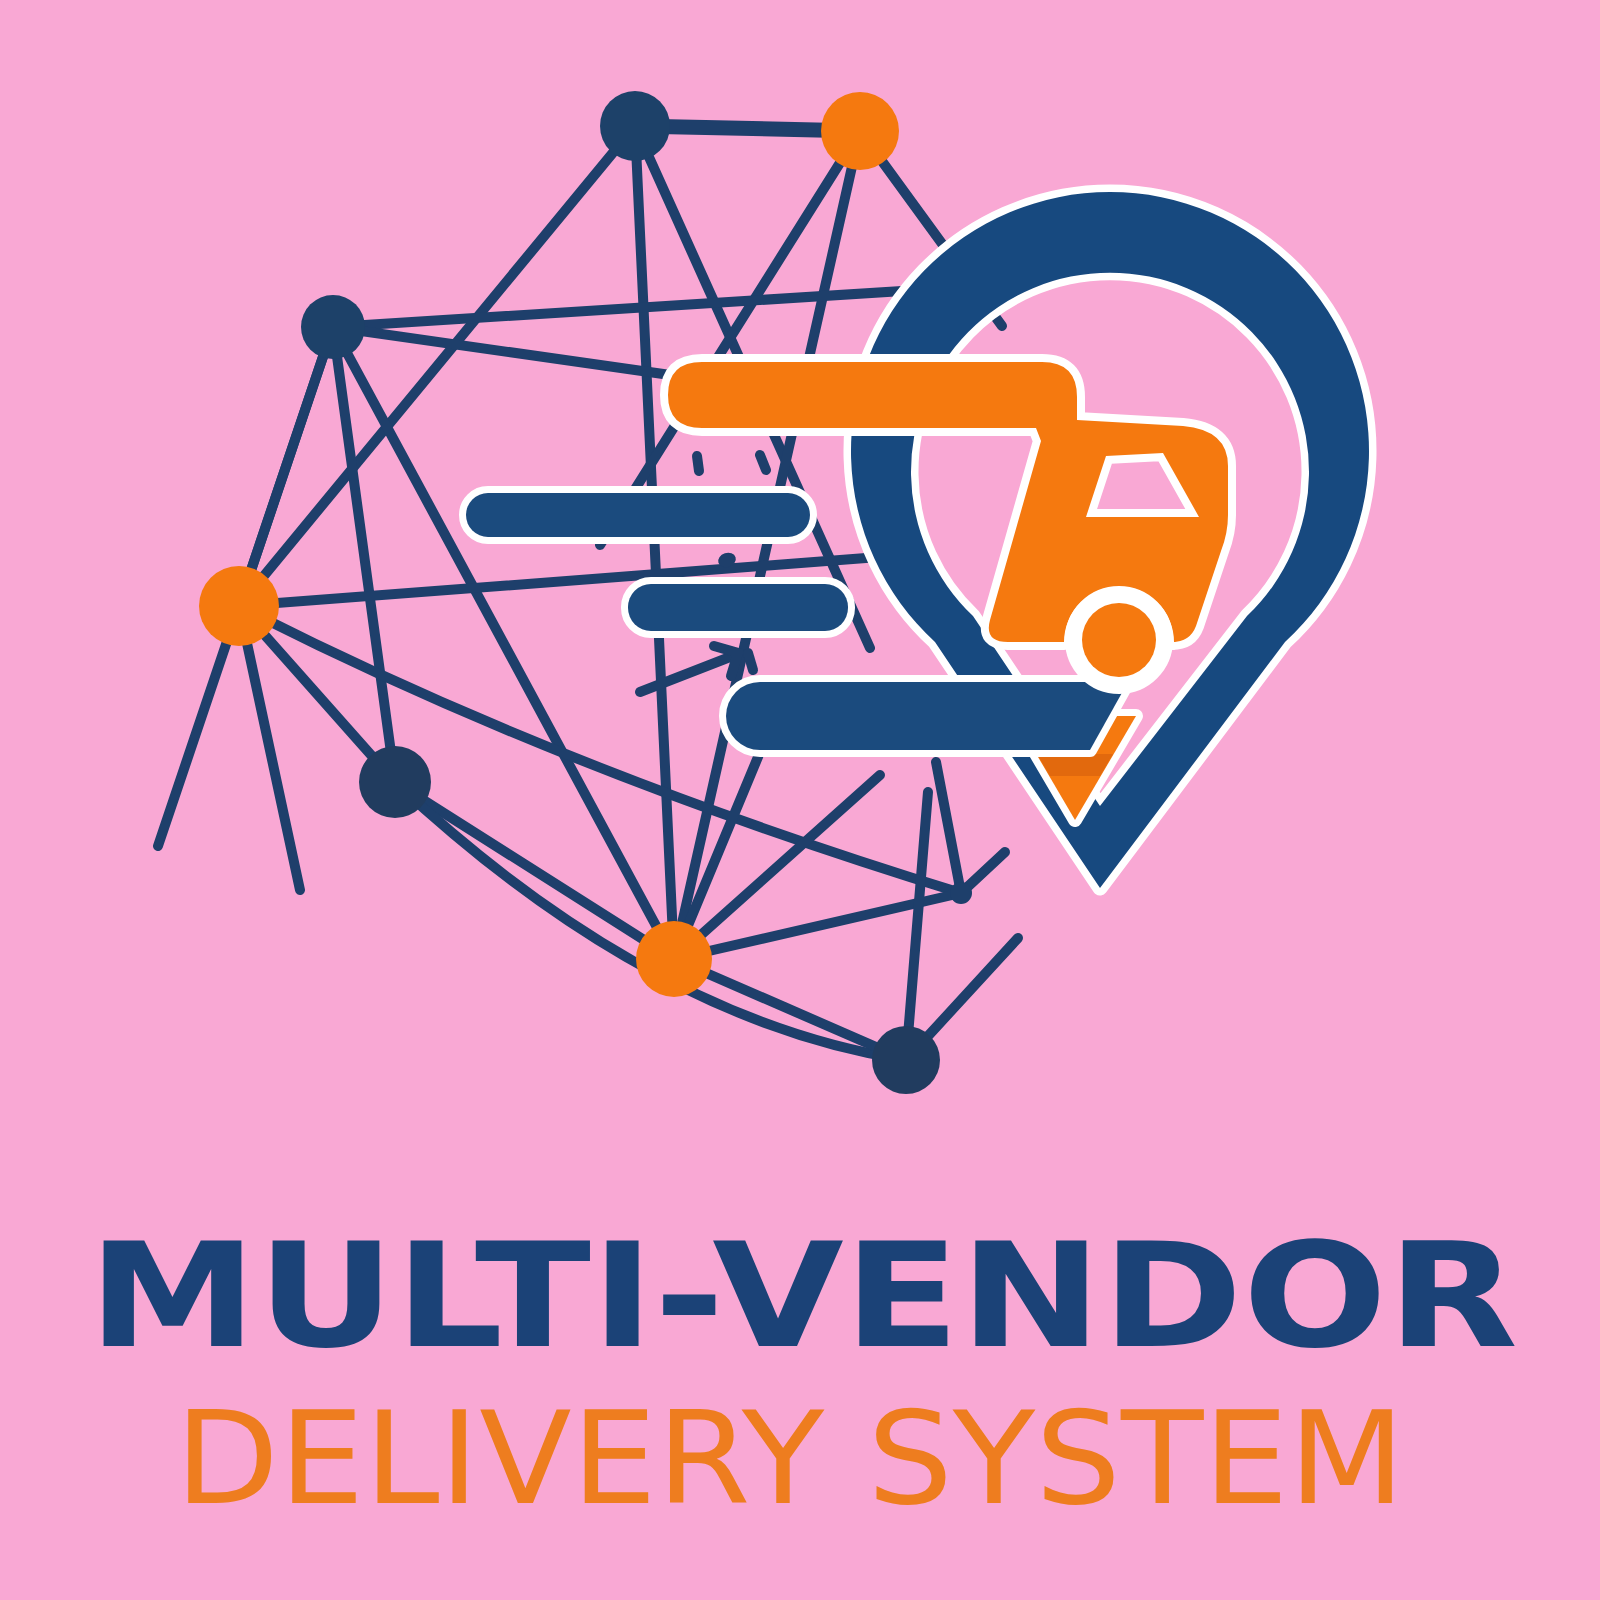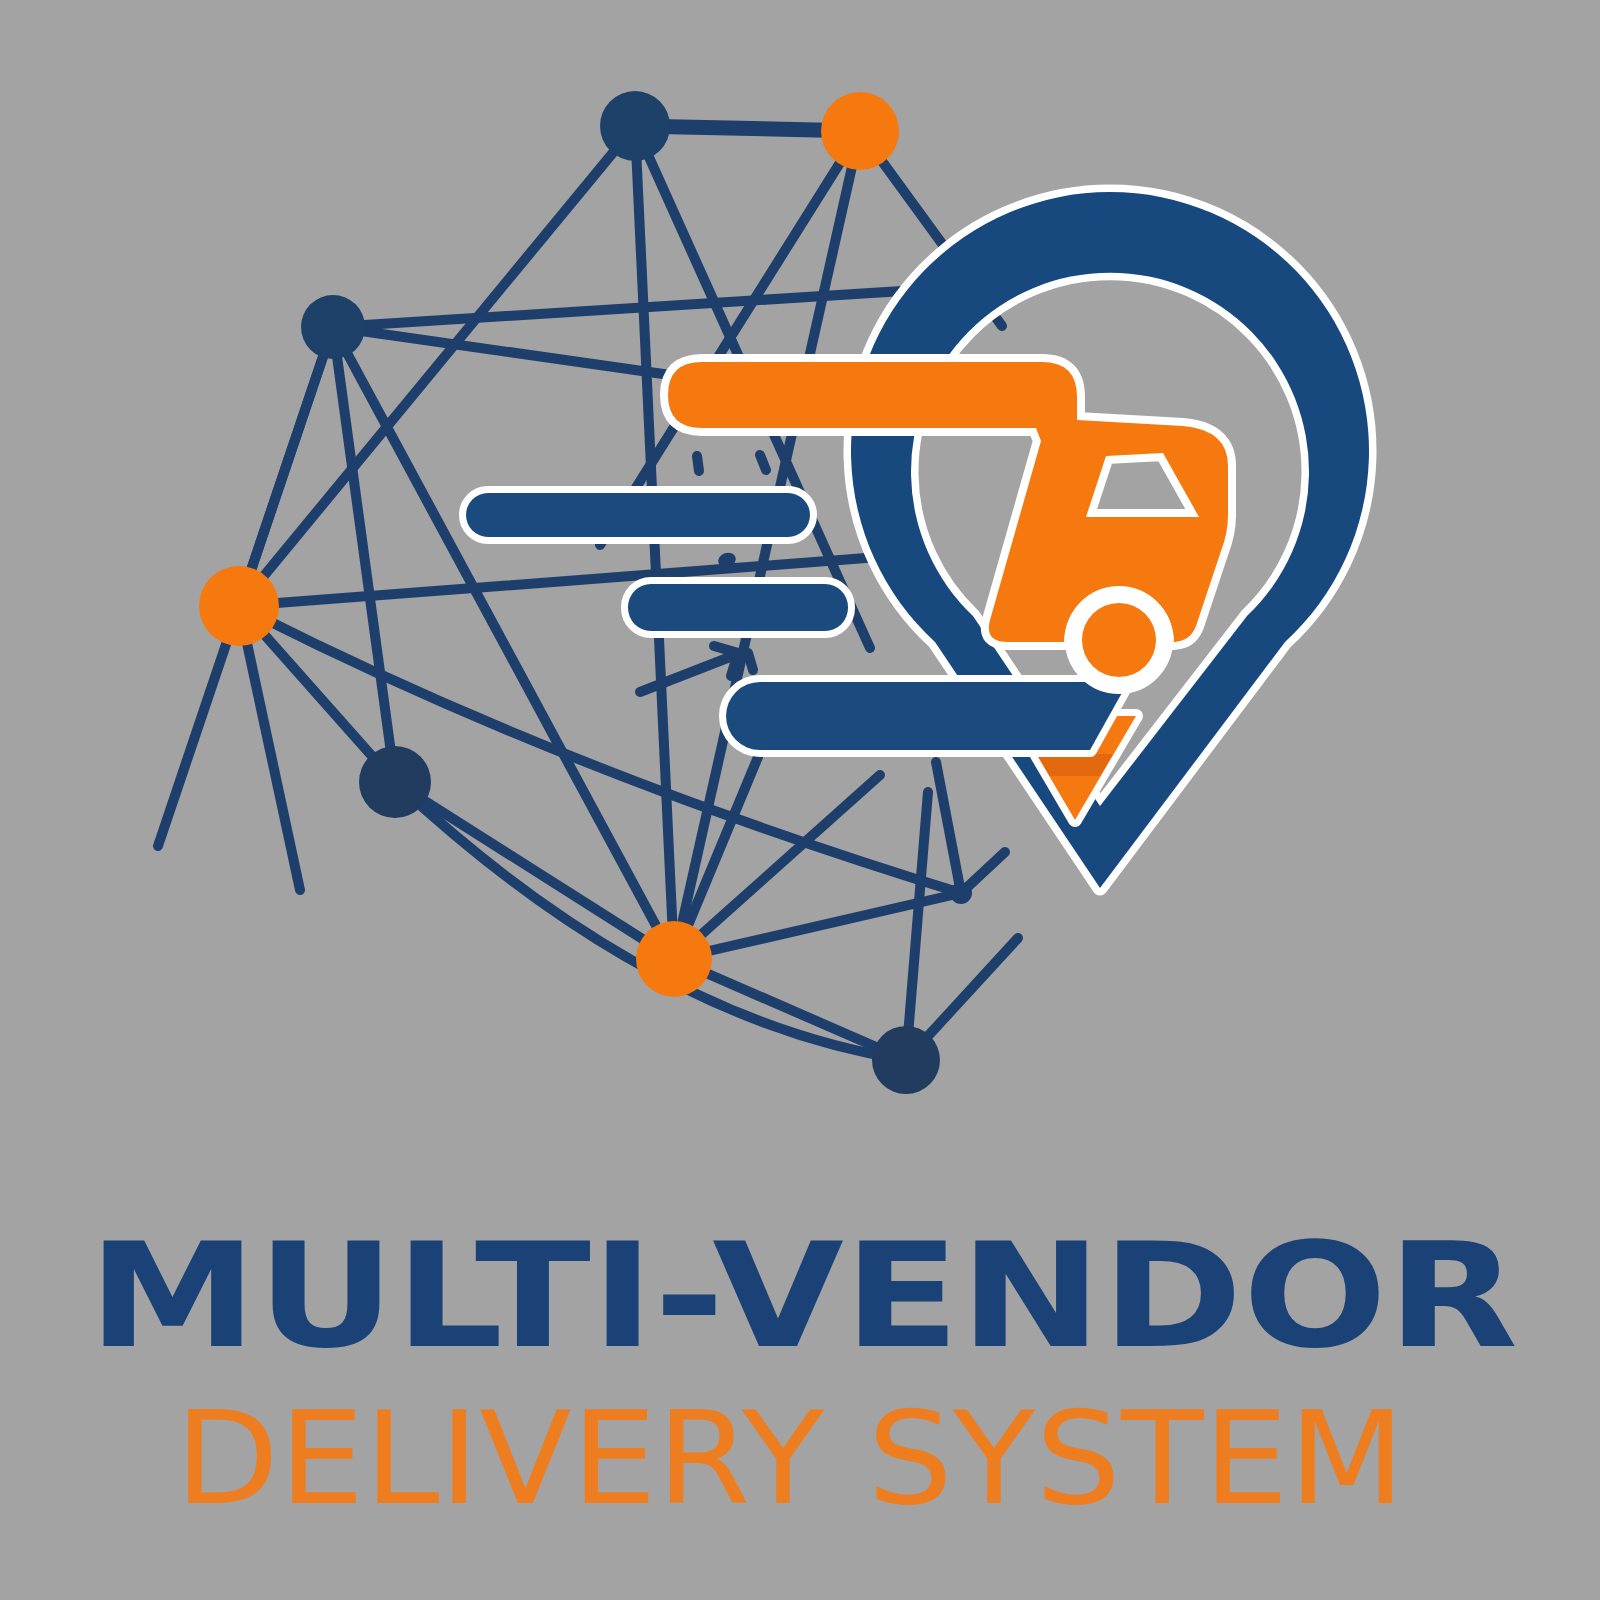--- a/index.html
+++ b/index.html
@@ -4,21 +4,21 @@
 <style>
   html, body {
     margin: 0;
     padding: 0;
     background: #ffffff;
   }
   .stage {
     position: relative;
     width: 1600px;
     height: 1600px;
-    background: #a3a3a3;
+    background: #f9a8d4;
     overflow: hidden;
     font-family: "DejaVu Sans", sans-serif;
   }
   svg { display: block; }
   .net-line   { stroke: #1e3f6b; stroke-width: 10; stroke-linecap: round; fill: none; }
   .net-thick  { stroke-width: 15; }
   .net-fill   { fill: #1e3f6b; }
   .casing     { stroke: #ffffff; fill: #ffffff; stroke-linejoin: round; }
   .pin-fill   { fill: #17497f; }
   .bar-fill   { fill: #1b4b7e; }

